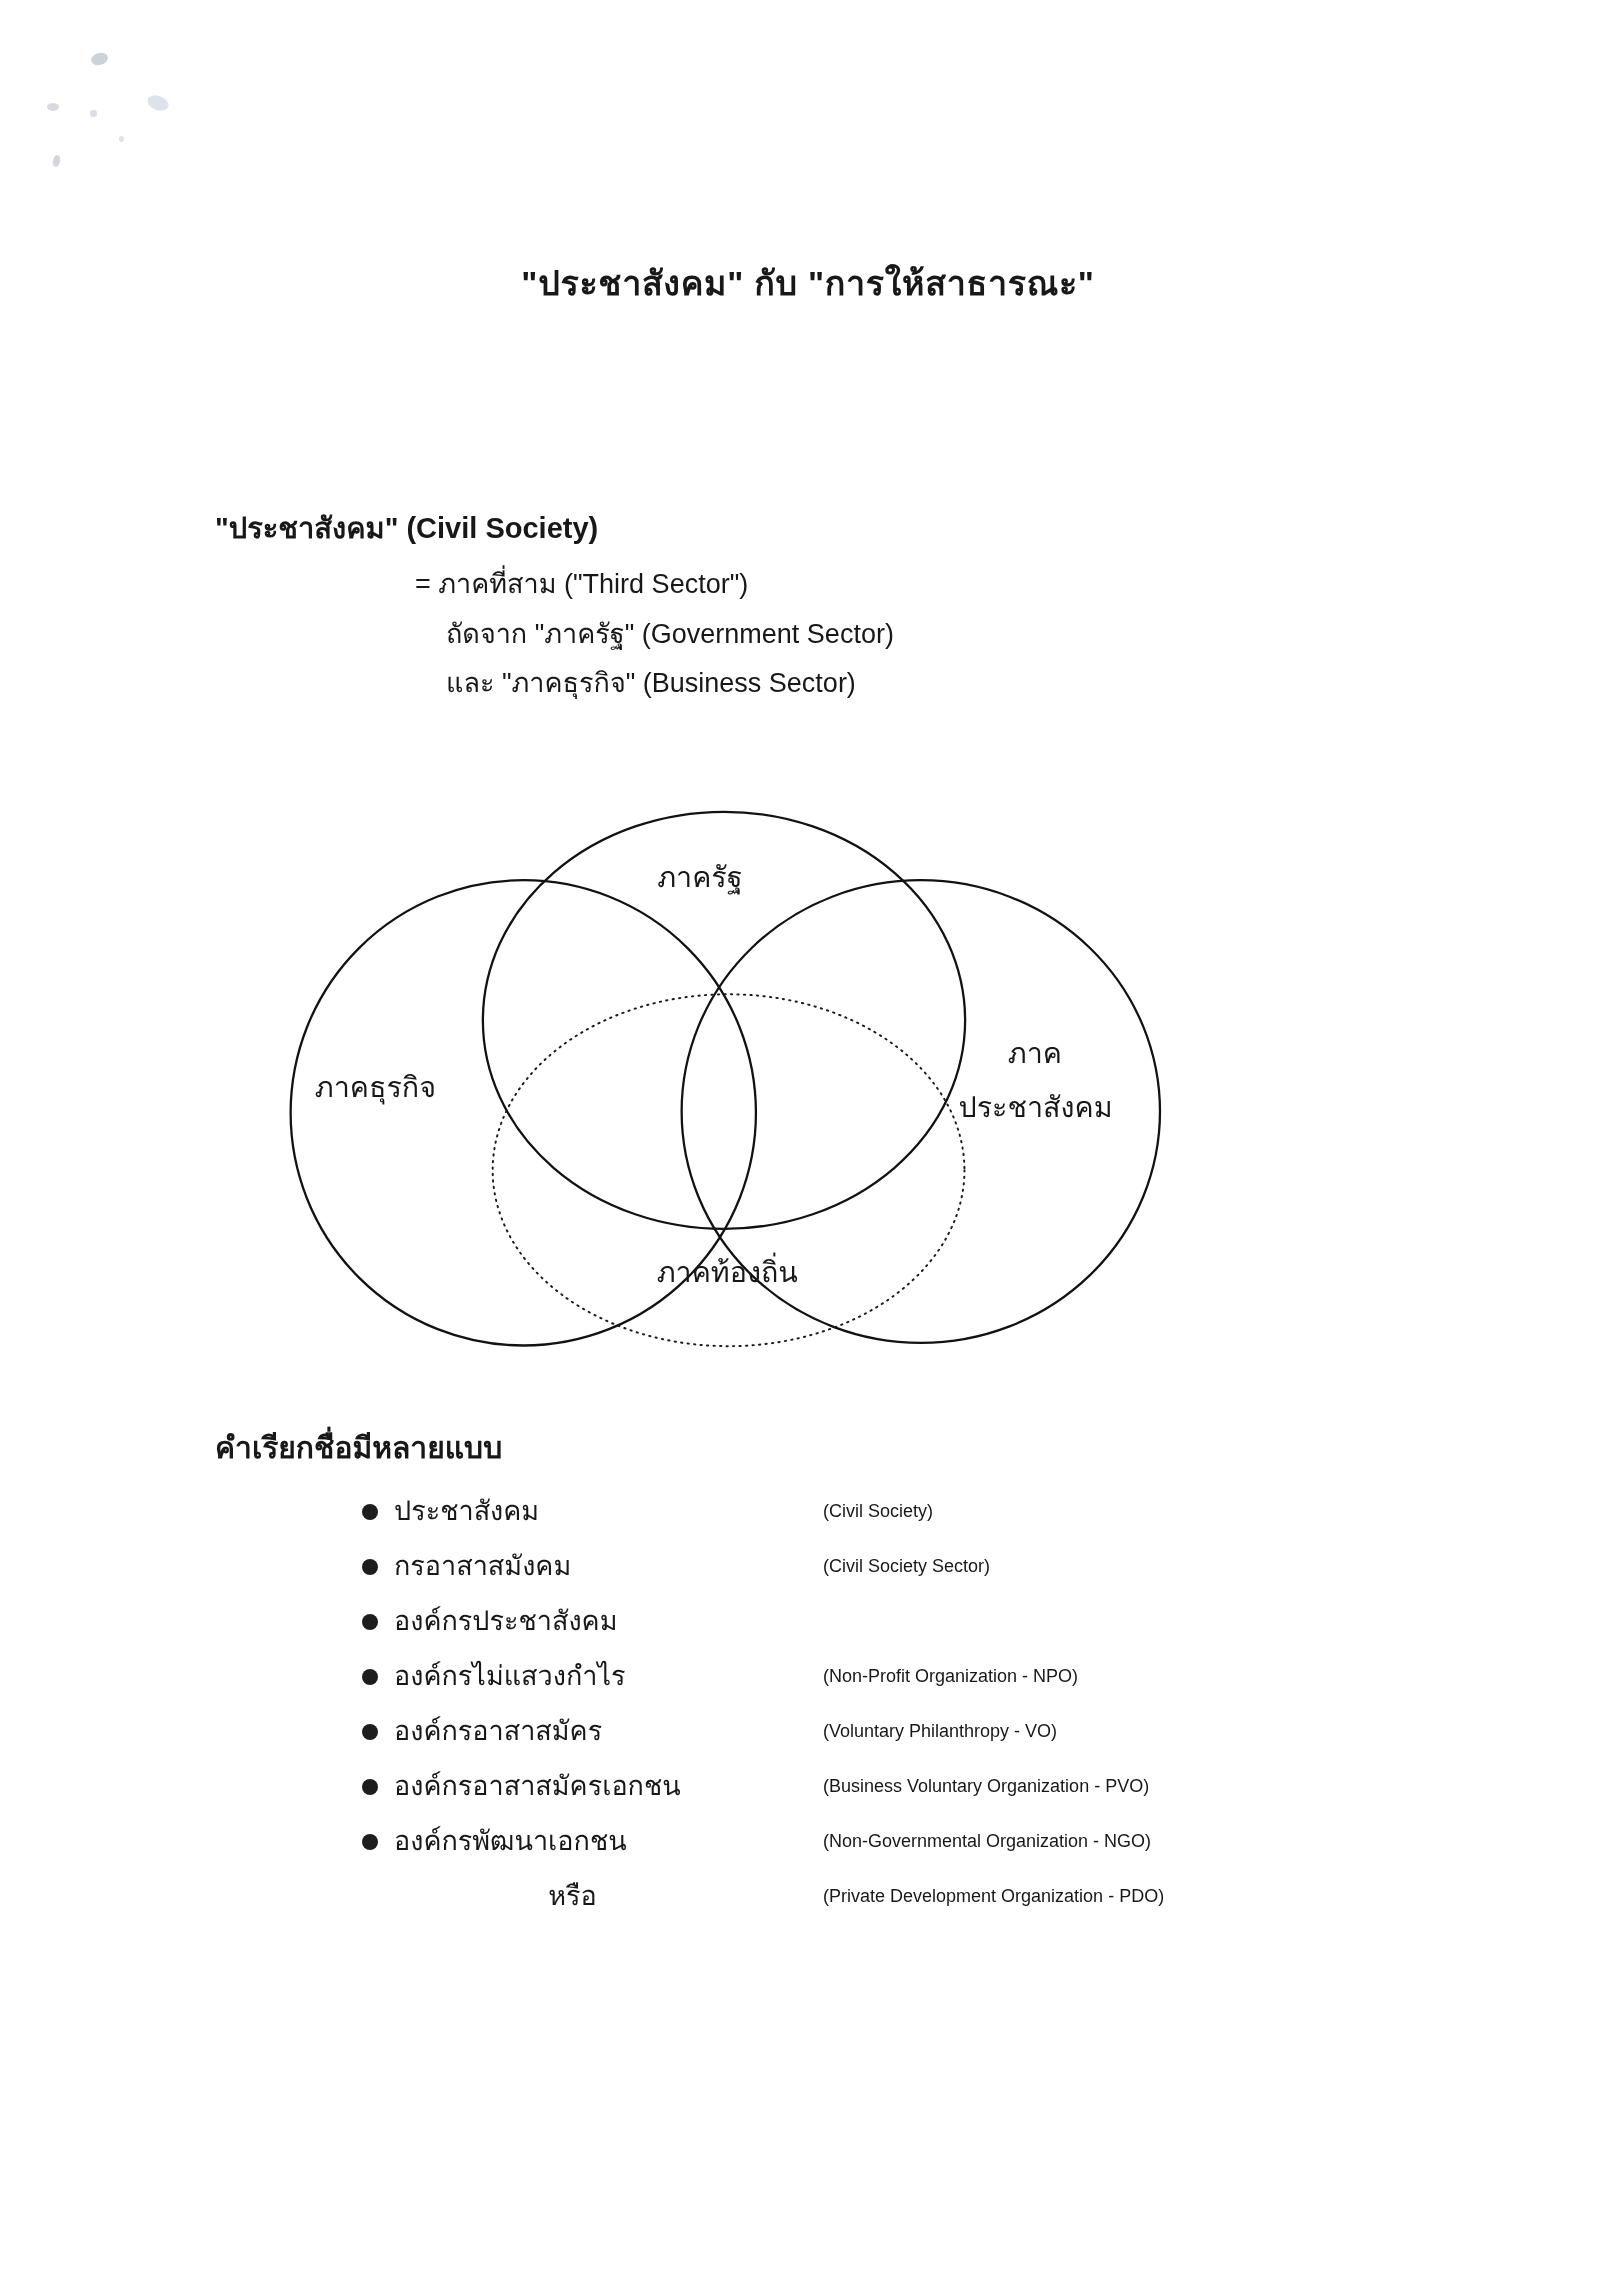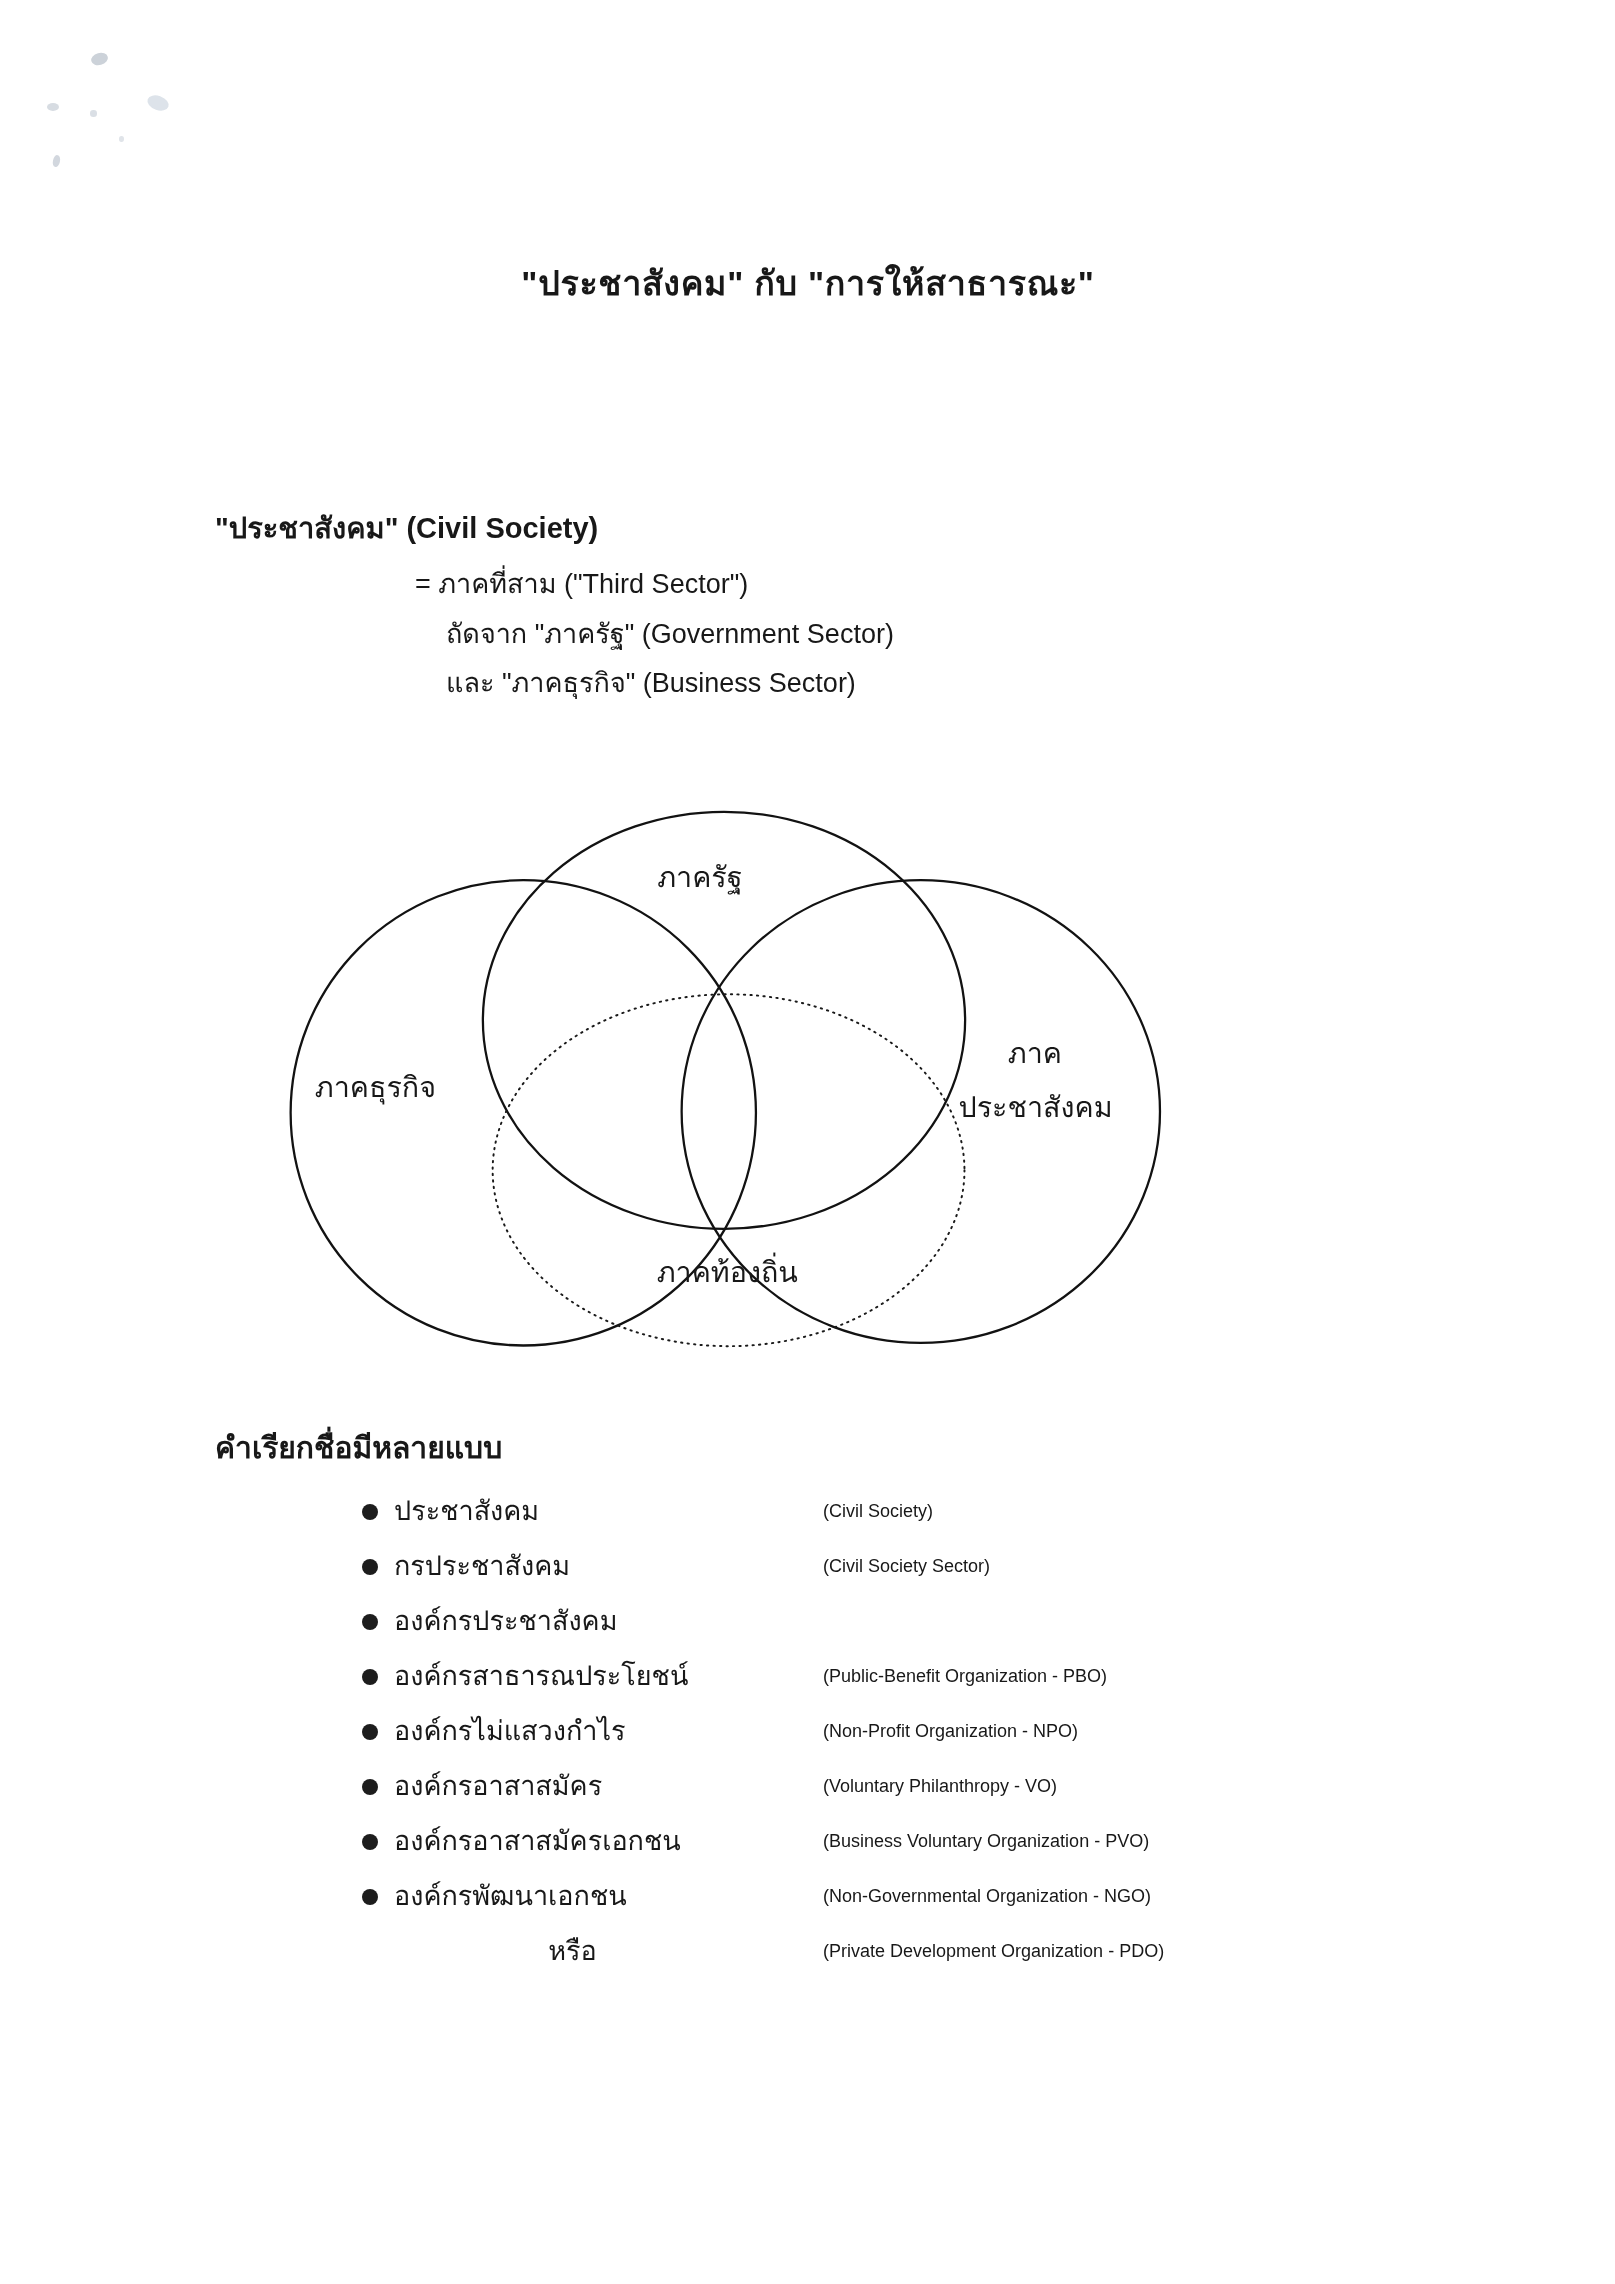--- a/index.html
+++ b/index.html
@@ -103,31 +103,26 @@
   <div class="naming-heading">คำเรียกชื่อมีหลายแบบ</div>
 
   <div class="rows">
     <div class="row">
       <span class="bullet"></span>
       <span class="thai">ประชาสังคม</span>
       <span class="english">(Civil Society)</span>
     </div>
     <div class="row">
       <span class="bullet"></span>
-      <span class="thai">กรประชาสังคม</span>
+      <span class="thai">กรอาสาสมังคม</span>
       <span class="english">(Civil Society Sector)</span>
     </div>
     <div class="row">
       <span class="bullet"></span>
       <span class="thai">องค์กรประชาสังคม</span>
-    </div>
-    <div class="row">
-      <span class="bullet"></span>
-      <span class="thai">องค์กรสาธารณประโยชน์</span>
-      <span class="english">(Public-Benefit Organization - PBO)</span>
     </div>
     <div class="row">
       <span class="bullet"></span>
       <span class="thai">องค์กรไม่แสวงกำไร</span>
       <span class="english">(Non-Profit Organization - NPO)</span>
     </div>
     <div class="row">
       <span class="bullet"></span>
       <span class="thai">องค์กรอาสาสมัคร</span>
       <span class="english">(Voluntary Philanthropy - VO)</span>

